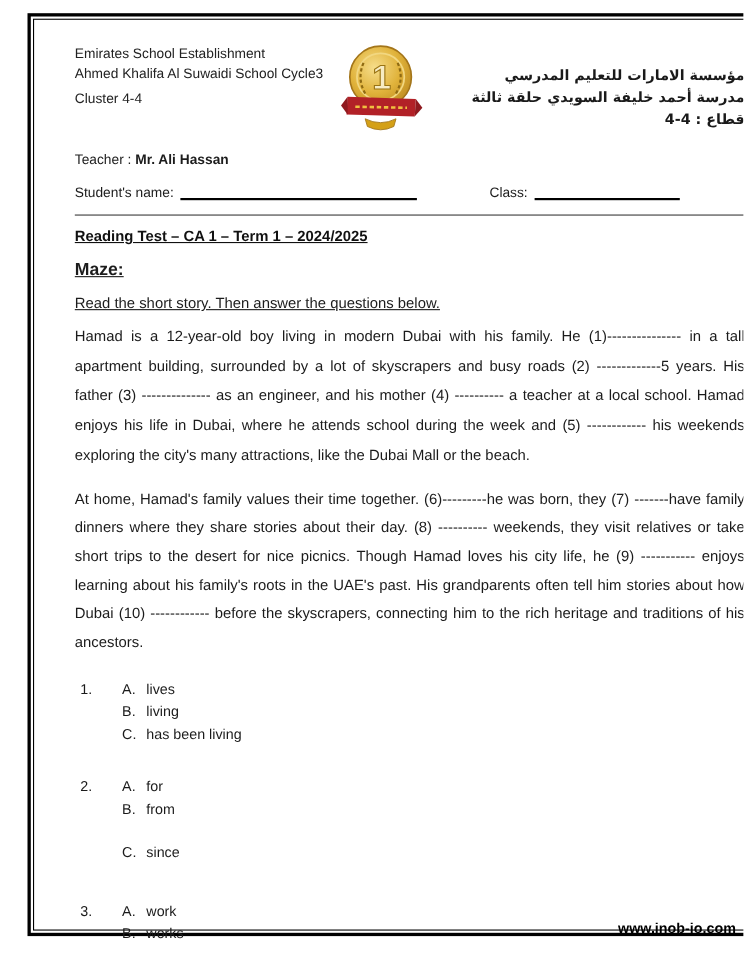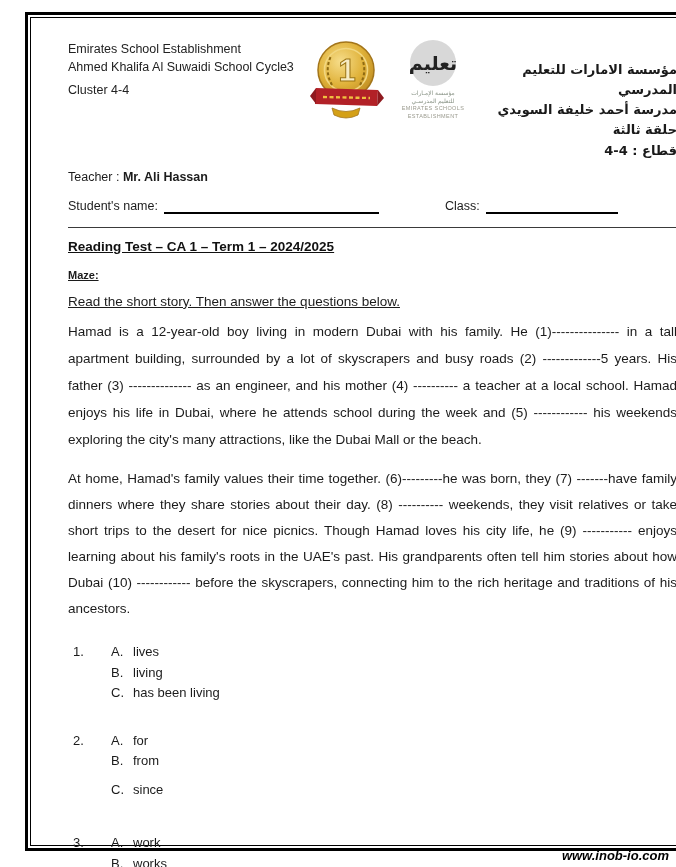--- a/index.html
+++ b/index.html
@@ -38,36 +38,36 @@
   .blank { display:inline-block; border-bottom:2px solid #000; height:13px; }
   .blank.name { width:215px; margin-left:6px; }
   .blank.class { width:132px; margin-left:6px; }
   .student-row .class-label { margin-left:66px; }
   .rule { margin-top:13px; border:none; border-top:1.5px solid #3a3a3a; }
   
   .test-title {
     margin-top:11px; text-align:left; font-size:13.5px; font-weight:bold;
     text-decoration:underline; color:#111;
   }
-  .maze-heading { margin-top:15px; font-size:11px; font-weight:bold; text-decoration:underline; }
+  .maze-heading { margin-top:15px; font-size:16px; font-weight:bold; text-decoration:underline; }
   .instruction { margin-top:13px; font-size:13.5px; text-decoration:underline; }
   .passage { margin-top:9px; font-size:13.5px; line-height:27px; text-align:justify; color:#1b1b1b; }
   .passage.p2 { margin-top:8px; line-height:26px; }
   
   .questions { margin-top:20px; font-size:13px; color:#1b1b1b; }
   .question { display:flex; }
   .question + .question.q2 { margin-top:27px; }
   .question + .question.q3 { margin-top:33px; }
   .q-num { width:38px; padding-left:5px; line-height:20.5px; }
   .q-opts { line-height:20.5px; }
   .q-opts .opt .letter { display:inline-block; width:22px; }
-  .q-opts .opt.gap { margin-top:8px; }
+  .q-opts .opt.gap { margin-top:19px; }
   .watermark {
-    position:absolute; right:7px; bottom:4px; font-size:13px; font-weight:bold;
-    font-style:italic; color:#000;
+    position:absolute; right:7px; bottom:16px; font-size:13px; font-weight:bold;
+    color:#000;
   }
 </style>
 </head>
 <body>
 
 <div class="page">
   <div class="frame">
     <div class="frame-inner">
 
       <div class="header-row">
@@ -92,31 +92,20 @@
             <path d="M52 47 Q60 33 53 18" fill="none" stroke="#8f6a12" stroke-width="2" stroke-dasharray="3 2.2"></path>
             <text x="39" y="43" font-size="31" font-weight="bold" font-family="Liberation Sans, sans-serif" fill="#f7ecc4" stroke="#9a7414" stroke-width="1" text-anchor="middle">1</text>
             <polygon points="8,50 70,52 69,68 7,66" fill="#b22127"></polygon>
             <polygon points="8,50 2,58 8,66" fill="#8f1a1f"></polygon>
             <polygon points="70,52 76,60 69,68" fill="#8f1a1f"></polygon>
             <line x1="15" y1="59" x2="62" y2="60" stroke="#f0c040" stroke-width="2.4" stroke-dasharray="4 2.5"></line>
             <path d="M24 70 Q38 77 52 70 L50 77 Q38 83 26 77 Z" fill="#d4a017" stroke="#a3751a" stroke-width="0.8"></path>
           </svg>
         </div>
 
-        <div class="logo-wrap">
-          <div class="logo-circle">
-            <span class="logo-arabic">تعليم</span>
-          </div>
-          <div class="logo-caption">
-            <div>مؤسسة الإمـارات</div>
-            <div>للتعليم المدرسـي</div>
-            <div class="en">EMIRATES SCHOOLS</div>
-            <div class="en">ESTABLISHMENT</div>
-          </div>
-        </div>
 
         <div class="arabic-block">
           <div>مؤسسة الامارات للتعليم المدرسي</div>
           <div>مدرسة أحمد خليفة السويدي حلقة ثالثة</div>
           <div>
             <span>قطاع :</span>
             <span>4-4</span>
           </div>
         </div>
       </div>

